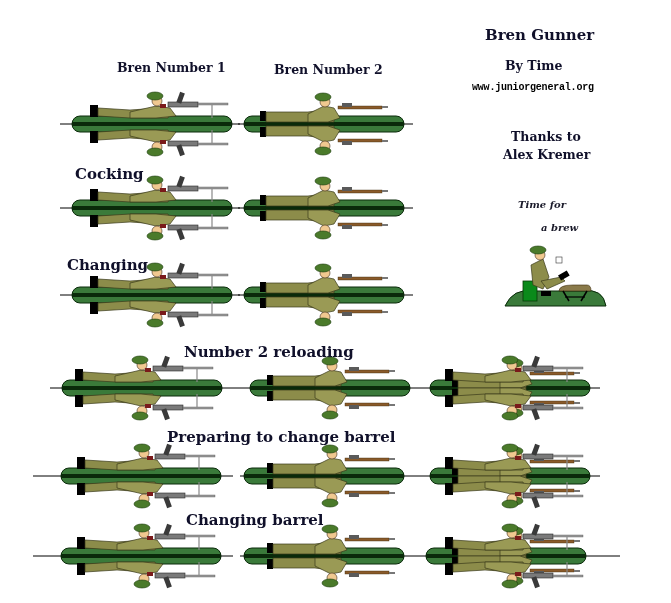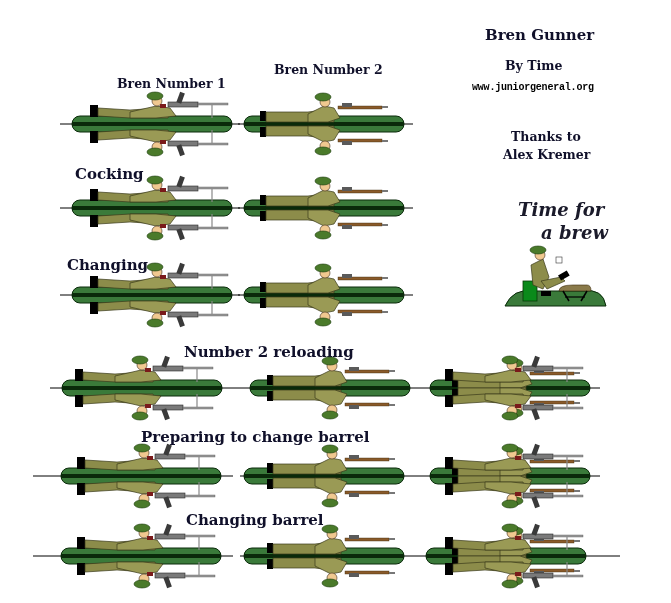--- a/index.html
+++ b/index.html
@@ -2,21 +2,21 @@
 <html><head>
 <meta charset="utf-8">
 <style>
   html, body { margin:0; padding:0; background:#ffffff; }
   body { width:671px; height:603px; position:relative; overflow:hidden; font-family:"DejaVu Serif", serif; }
   .lbl { position:absolute; font-family:"DejaVu Serif", serif; font-weight:bold; color:#10102a; white-space:nowrap; }
   .lbl.small { font-size:15px; }
   .lbl.med { font-size:12.5px; }
   .lbl.big { font-size:15px; }
   .url { position:absolute; font-family:Liberation Mono, monospace; font-weight:bold; font-size:10px; color:#000; letter-spacing:-0.2px; }
-  .brew { position:absolute; font-family:"DejaVu Serif", serif; font-style:italic; font-weight:bold; font-size:18px; color:#1a1a2a; }
+  .brew { position:absolute; font-family:"DejaVu Serif", serif; font-style:italic; font-weight:bold; font-size:10px; color:#1a1a2a; }
   .fig { position:absolute; }
   svg { display:block; }
 </style>
 </head>
 <body>
 
 <svg width="0" height="0" style="position:absolute">
   <defs>
 
     <g id="gunner-top">
@@ -51,27 +51,27 @@
     </g>
   </defs>
 </svg>
 
 <div class="lbl big" style="left:485px; top:26px;">Bren Gunner</div>
 <div class="lbl med" style="left:505px; top:58px;">By Time</div>
 <div class="url" style="left:472px; top:82px;">www.juniorgeneral.org</div>
 <div class="lbl med" style="left:511px; top:129px;">Thanks to</div>
 <div class="lbl med" style="left:503px; top:147px;">Alex Kremer</div>
 
-<div class="lbl med" style="left:117px; top:60px;margin-top:16px;">Bren Number 1</div>
+<div class="lbl med" style="left:117px; top:60px;">Bren Number 1</div>
 <div class="lbl med" style="left:274px; top:62px;">Bren Number 2</div>
 
 <div class="lbl small" style="left:75px; top:165px;">Cocking</div>
 <div class="lbl small" style="left:67px; top:256px;">Changing</div>
 <div class="lbl small" style="left:184px; top:343px;">Number 2 reloading</div>
-<div class="lbl small" style="left:141px; top:428px;">Preparing to change barrel</div>
+<div class="lbl small" style="left:167px; top:428px;">Preparing to change barrel</div>
 <div class="lbl small" style="left:186px; top:511px;">Changing barrel</div>
 
 <div class="brew" style="left:518px; top:199px;">Time for</div>
 <div class="brew" style="left:541px; top:222px;">a brew</div>
 
 <div class="fig" style="left:503px; top:243px;">
   <svg width="105" height="65" viewBox="0 0 105 65">
     <path d="M2 63 Q10 45 30 48 L80 48 Q100 45 103 63 Z" fill="#3a7a3a" stroke="#0a2a0a" stroke-width="1"></path>
     <rect x="20" y="38" width="14" height="20" fill="#0a8a1a" stroke="#063a06" stroke-width="0.8"></rect>
     <polygon points="28,22 40,16 46,34 40,46 30,42" fill="#8c8c4a" stroke="#3a3a1a" stroke-width="0.7"></polygon>

